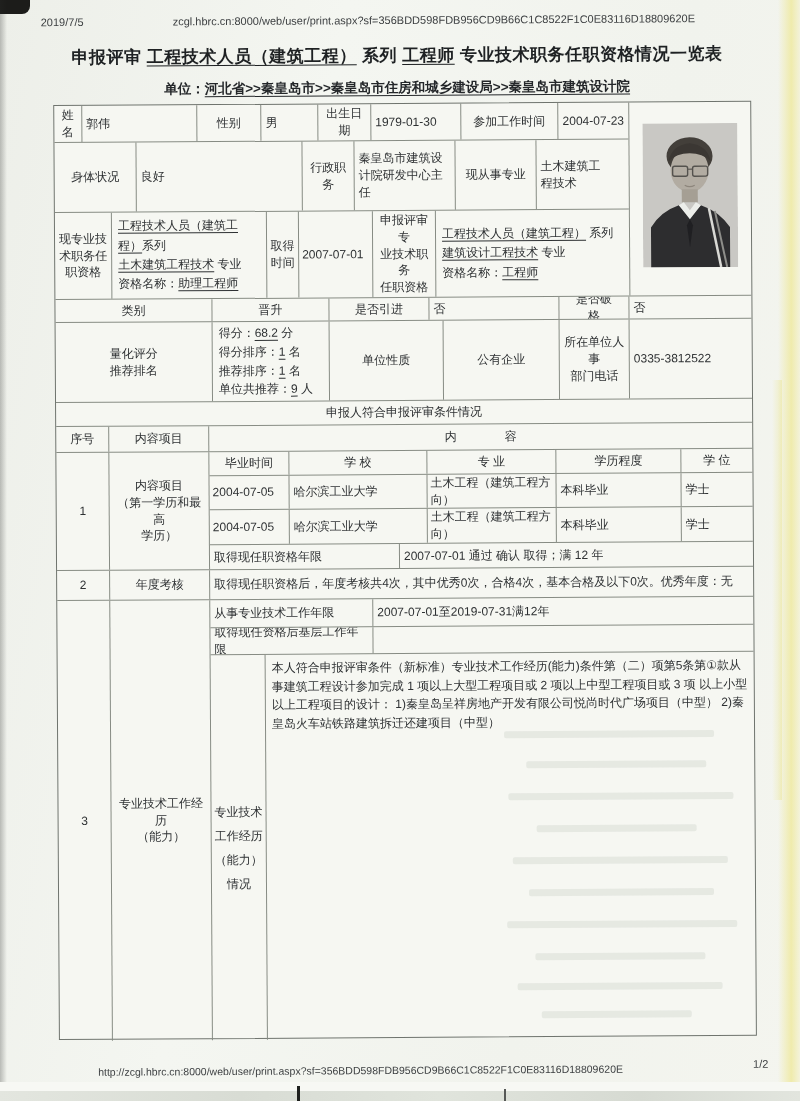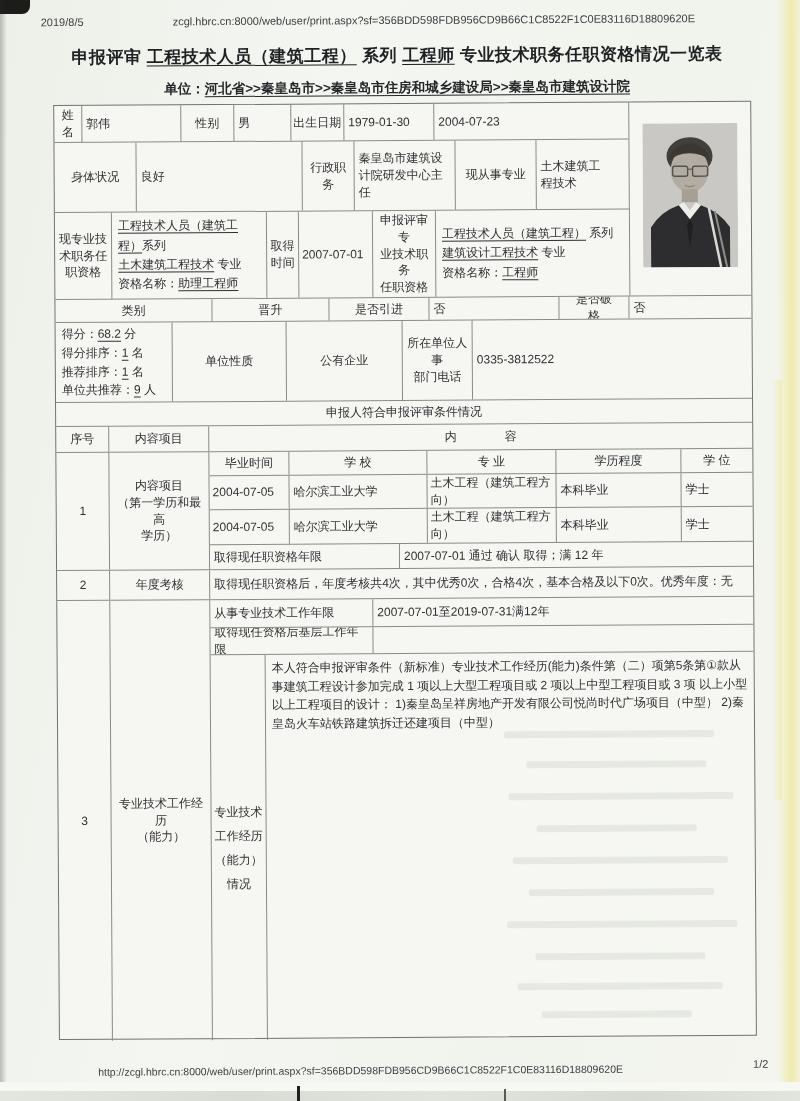--- a/index.html
+++ b/index.html
@@ -54,21 +54,21 @@
   .footer-url{position:absolute;left:95px;top:1064px;font-size:10.5px;color:#3c3f41;}
   .footer-page{position:absolute;left:750px;top:1060px;font-size:11px;color:#3c3f41;}
 </style>
 </head>
 <body>
 
 <div class="page">
 
   <div class="content">
 
-    <div class="hdr-date">2019/8/5</div>
+    <div class="hdr-date">2019/7/5</div>
     <div class="hdr-url">zcgl.hbrc.cn:8000/web/user/print.aspx?sf=356BDD598FDB956CD9B66C1C8522F1C0E83116D18809620E</div>
 
     <div class="doc-title">
       <span>申报评审</span>
       <span class="u">工程技术人员（建筑工程）</span>
       <span>系列</span>
       <span class="u">工程师</span>
       <span>专业技术职务任职资格情况一览表</span>
     </div>
 
@@ -76,25 +76,26 @@
       <span>单位：</span><span class="u">河北省&gt;&gt;秦皇岛市&gt;&gt;秦皇岛市住房和城乡建设局&gt;&gt;秦皇岛市建筑设计院</span>
     </div>
 
     <div class="tbl">
 
       <div class="fr bb" style="height:194px">
         <div class="col" style="width:574px">
 
           <div class="fr bb" style="height:37px">
             <div class="c cl" style="width:28px">姓名</div>
-            <div class="c cl l" style="width:99px">郭伟</div>
-            <div class="c cl" style="width:53px">性别</div>
+            <div class="c cl l" style="width:115px">郭伟</div>
+            <div class="c cl" style="width:65px">性别</div>
             <div class="c cl l" style="width:57px">男</div>
             <div class="c cl" style="width:53px;padding:10px 2px">出生日期</div>
             <div class="c cl l" style="width:90px">1979-01-30</div>
+            <div class="c cl" style="width:98px">参加工作时间</div>
             <div class="c l" style="width:70px">2004-07-23</div>
           </div>
 
           <div class="fr bb" style="height:70px">
             <div class="c cl" style="width:82px">身体状况</div>
             <div class="c cl l" style="width:166px">良好</div>
             <div class="c cl" style="width:52px;padding:1px 2px">行政职务</div>
             <div class="c cl l" style="width:101px">秦皇岛市建筑设计院研发中心主任</div>
             <div class="c cl" style="width:81px">现从事专业</div>
             <div class="c l" style="width:76px">土木建筑工程技术</div>
@@ -147,20 +148,22 @@
       <div class="fr bb" style="height:23px">
         <div class="c cl" style="width:157px">类别</div>
         <div class="c cl" style="width:117px">晋升</div>
         <div class="c cl" style="width:100px">是否引进</div>
         <div class="c cl l" style="width:130px">否</div>
         <div class="c cl" style="width:70px;padding:1px 12px">是否破格</div>
         <div class="c l f1">否</div>
       </div>
 
       <div class="fr bb" style="height:80px">
+        <div class="c cl pl" style="width:157px">量化评分
+推荐排名</div>
         <div class="lines cl" style="width:117px;line-height:1.55">
           <div><span>得分：</span><span class="u">68.2</span><span> 分</span></div>
           <div><span>得分排序：</span><span class="u">1</span><span> 名</span></div>
           <div><span>推荐排序：</span><span class="u">1</span><span> 名</span></div>
           <div><span>单位共推荐：</span><span class="u">9</span><span> 人</span></div>
         </div>
         <div class="c cl" style="width:114px">单位性质</div>
         <div class="c cl" style="width:116px">公有企业</div>
         <div class="c cl pl" style="width:70px;padding:1px 1px">所在单位人事
 部门电话</div>

